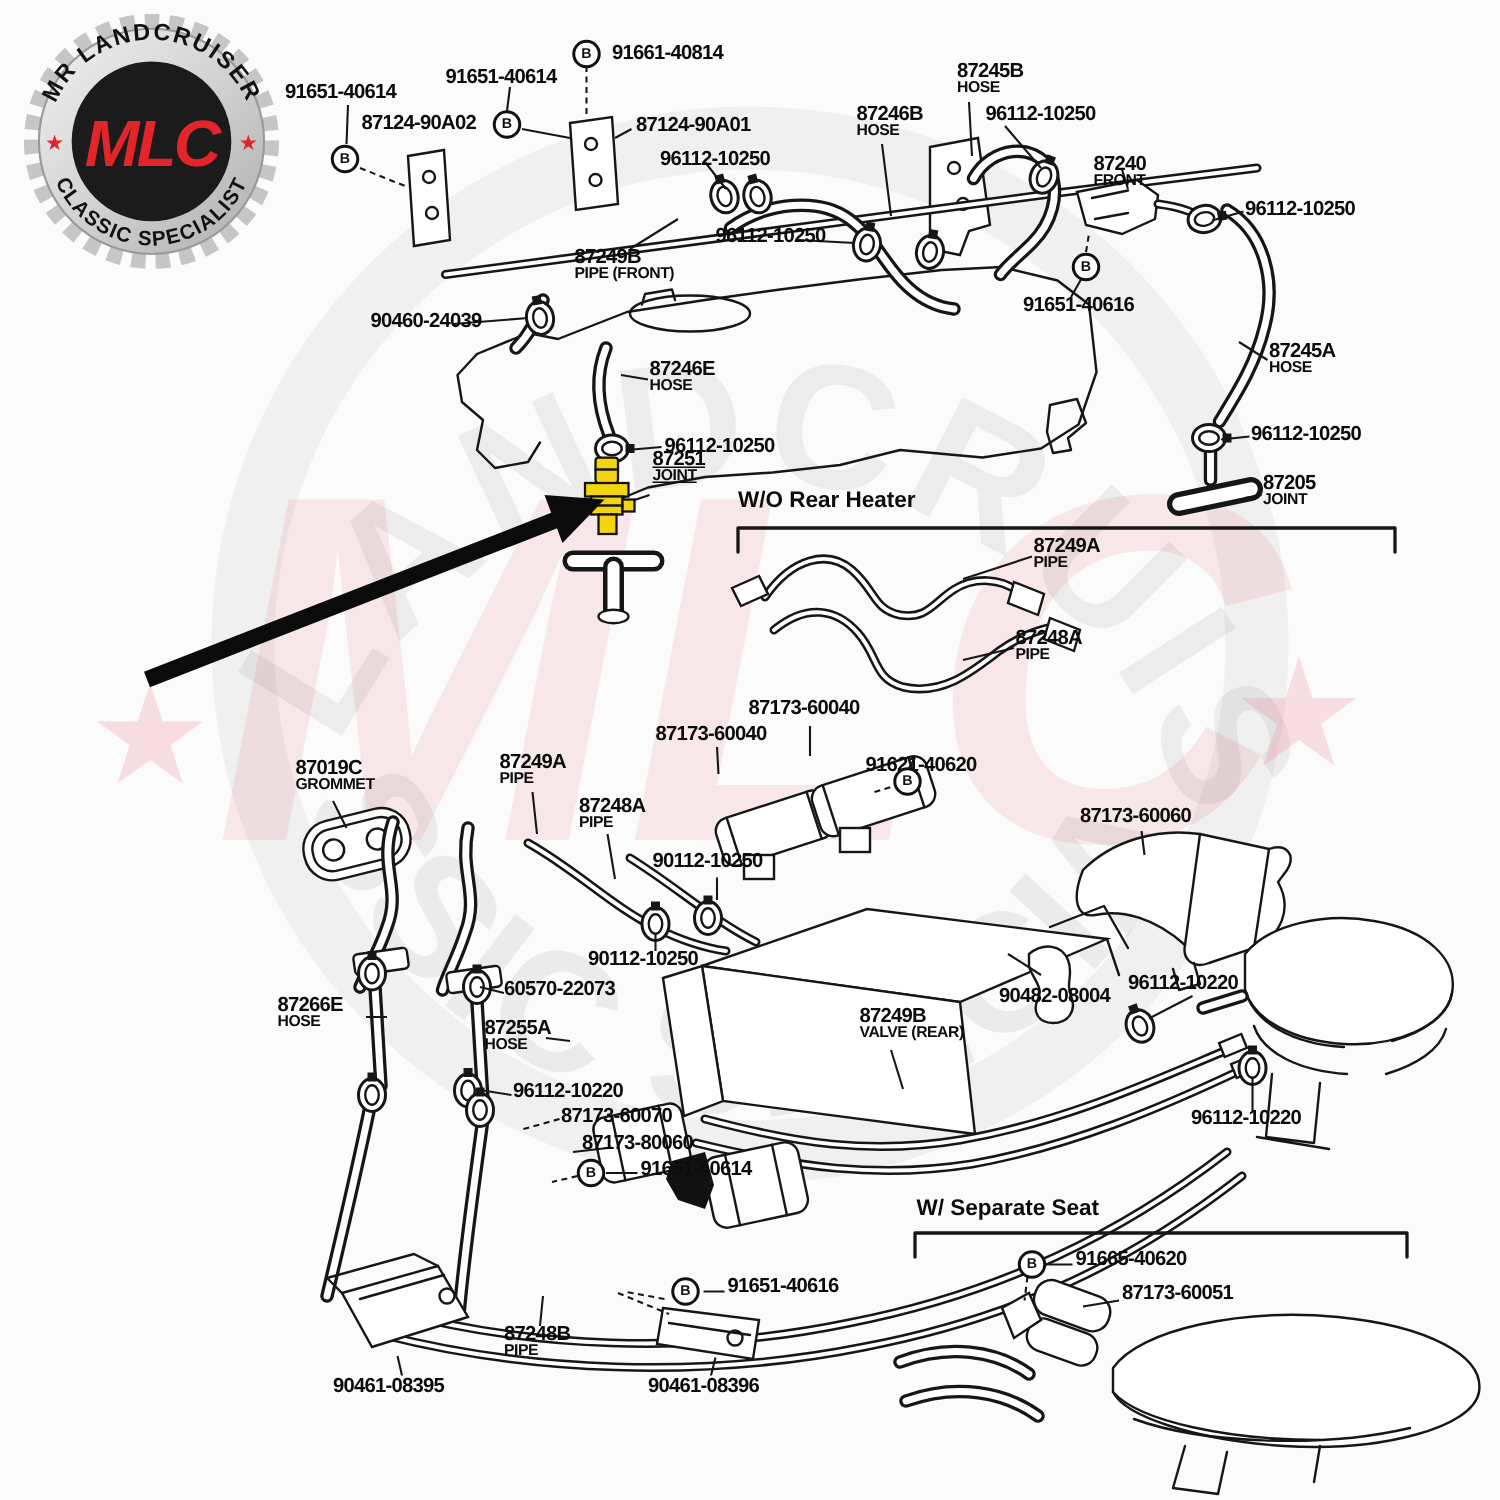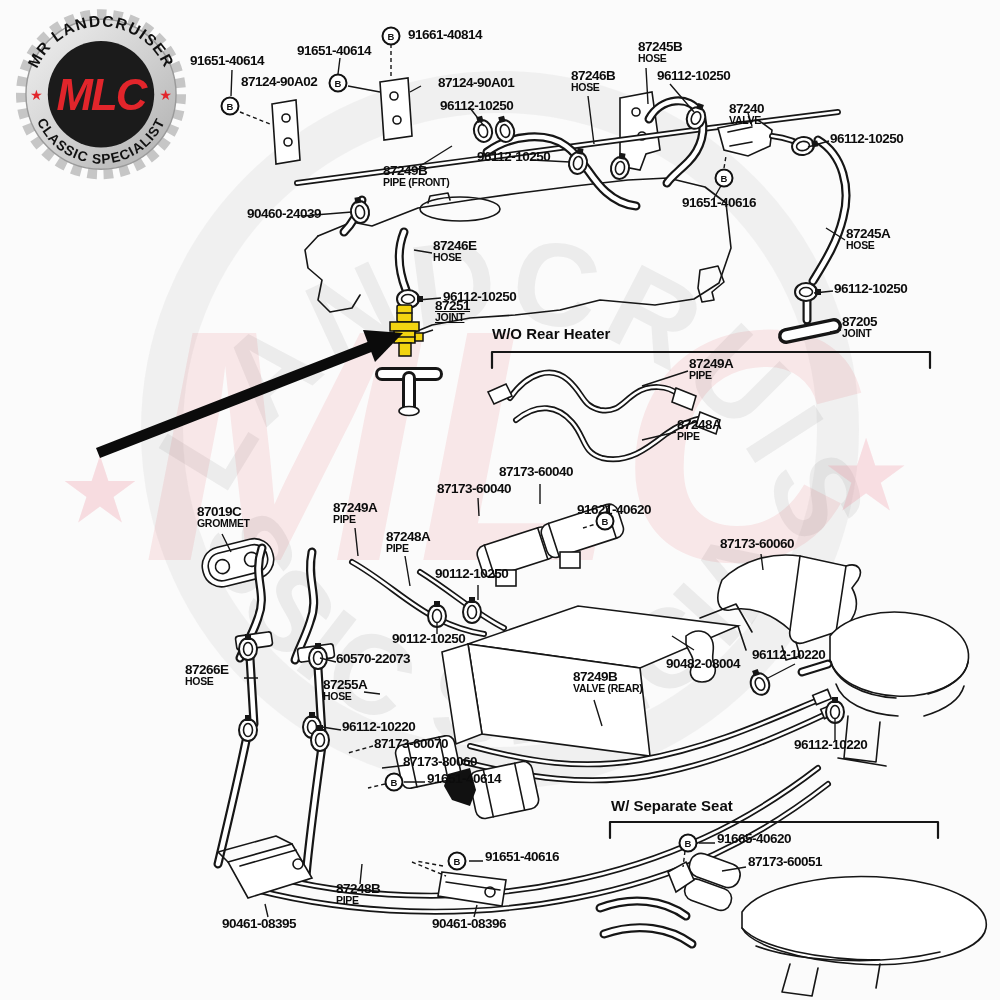--- a/index.html
+++ b/index.html
@@ -275,40 +275,40 @@
       </div>
       <div class="plabel" style="left: 241px; top: 76px;">
         <div class="pt">87124-90A02</div>
       </div>
       <div class="plabel" style="left: 297px; top: 45px;">
         <div class="pt">91651-40614</div>
       </div>
       <div class="plabel" style="left: 408px; top: 29px;">
         <div class="pt">91661-40814</div>
       </div>
-      <div class="plabel" style="left: 438px; top: 77px; text-align: right;">
+      <div class="plabel" style="left: 424px; top: 77px; text-align: right;">
         <div class="pt">87124-90A01</div>
       </div>
       <div class="plabel" style="left: 440px; top: 100px;">
         <div class="pt">96112-10250</div>
       </div>
       <div class="plabel" style="left: 571px; top: 70px;">
         <div class="pt">87246B</div>
         <div class="ps">HOSE</div>
       </div>
       <div class="plabel" style="left: 657px; top: 70px;">
         <div class="pt">96112-10250</div>
       </div>
       <div class="plabel" style="left: 638px; top: 41px;">
         <div class="pt">87245B</div>
         <div class="ps">HOSE</div>
       </div>
       <div class="plabel" style="left: 729px; top: 87px; margin-top: 16px;">
         <div class="pt">87240</div>
-        <div class="ps">VALVE</div>
+        <div class="ps">FRONT</div>
       </div>
       <div class="plabel" style="left: 830px; top: 133px;">
         <div class="pt">96112-10250</div>
       </div>
       <div class="plabel" style="left: 682px; top: 197px;">
         <div class="pt">91651-40616</div>
       </div>
       <div class="plabel" style="left: 383px; top: 165px;">
         <div class="pt">87249B</div>
         <div class="ps">PIPE  (FRONT)</div>
@@ -402,21 +402,21 @@
       <div class="plabel" style="left: 573px; top: 671px;">
         <div class="pt">87249B</div>
         <div class="ps">VALVE (REAR)</div>
       </div>
       <div class="plabel" style="left: 342px; top: 721px;">
         <div class="pt">96112-10220</div>
       </div>
       <div class="plabel" style="left: 374px; top: 738px;">
         <div class="pt">87173-60070</div>
       </div>
-      <div class="plabel" style="left: 403px; top: 756px;">
+      <div class="plabel" style="left: 388px; top: 756px;">
         <div class="pt">87173-80060</div>
       </div>
       <div class="plabel" style="left: 427px; top: 773px;">
         <div class="pt">91651-40614</div>
       </div>
       <div class="plabel" style="left: 794px; top: 739px;">
         <div class="pt">96112-10220</div>
       </div>
       <div class="plabel slabel" style="left: 611px; top: 800px;">
         <div class="pt">W/ Separate Seat</div>

